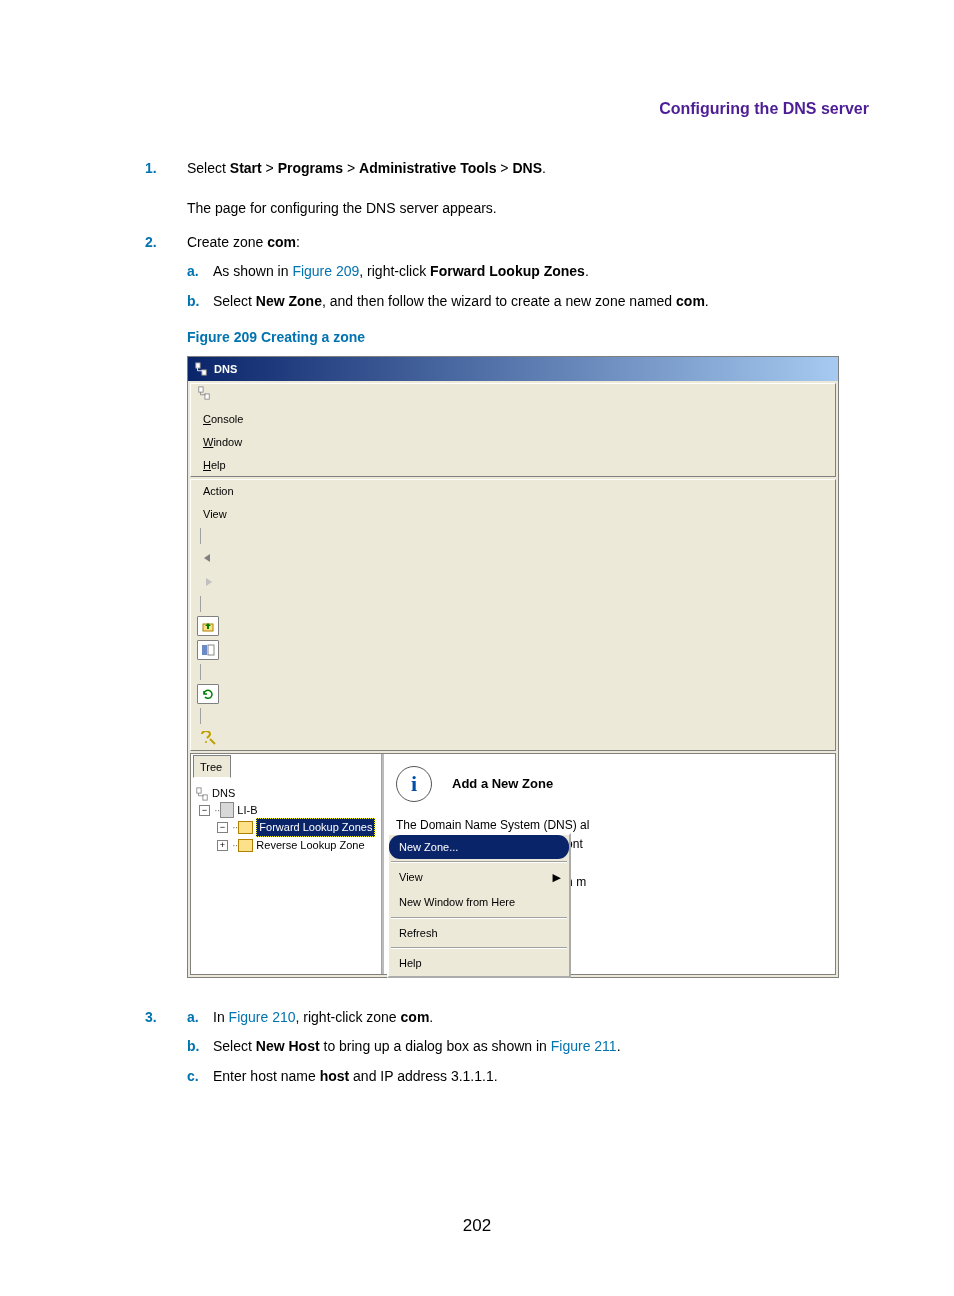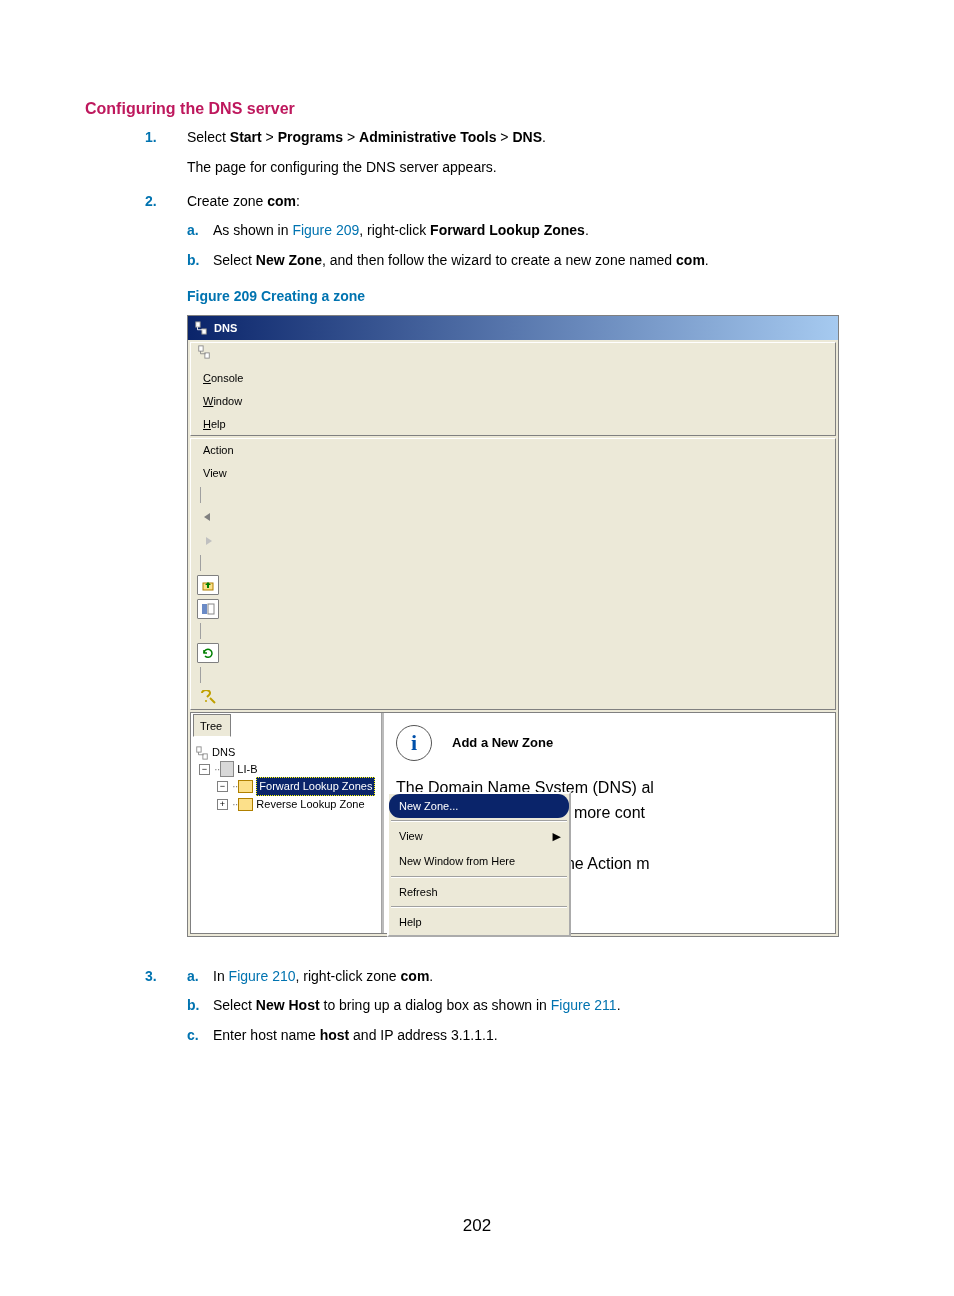--- a/index.html
+++ b/index.html
@@ -11,24 +11,25 @@
   }
   .page {
     width: 954px;
     min-height: 1296px;
     margin: 0 auto;
     position: relative;
     padding: 100px 85px 0 85px;
     box-sizing: border-box;
   }
   .section-title {
-    color: #be185d;
+    color: #4c1d95;
     font-weight: bold;
     font-size: 16px;
-    margin-bottom: 8px;
+    margin-bottom: 39px;
+    text-align: right;
   }
   ol.numlist {
     list-style: none;
     padding: 0;
     margin: 0 0 0 60px;
   }
   ol.numlist > li {
     position: relative;
     padding-left: 42px;
     margin-bottom: 10px;
@@ -199,30 +200,30 @@
     width:2px; background:#bbb;
   }
   .info-row { display:flex; align-items:center; margin-bottom:14px; }
   .info-icon {
     width:34px; height:34px; border:1px solid #555; border-radius:50%;
     display:flex; align-items:center; justify-content:center;
     color:#0050aa; font-family: Georgia, serif; font-weight:bold; font-size:22px;
     margin-right:20px;
   }
   .info-title { font-weight: bold; font-size: 13px; }
-  .info-body { font-size: 16px; line-height:1.6; }
+  .info-body { font-size: 12px; line-height:1.6; }
 
   .page-number {
     position: absolute;
     bottom: 60px;
     left: 0; right: 0;
     text-align: center;
     font-size: 17px;
   }
-  .step-subtext { margin-top:6px; }
+  .step-subtext { margin-top:16px; }
 
   svg.icon16 { width:14px; height:14px; }
 </style>
 </head>
 <body>
 
 <div class="page">
 
   <div class="section-title">Configuring the DNS server</div>
 

